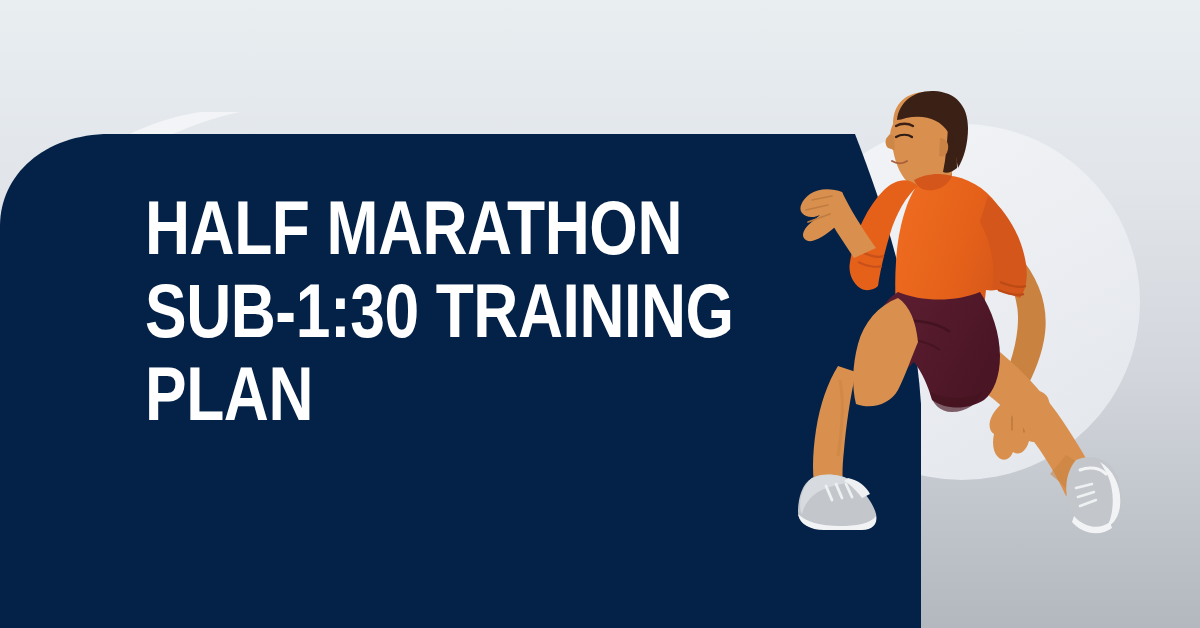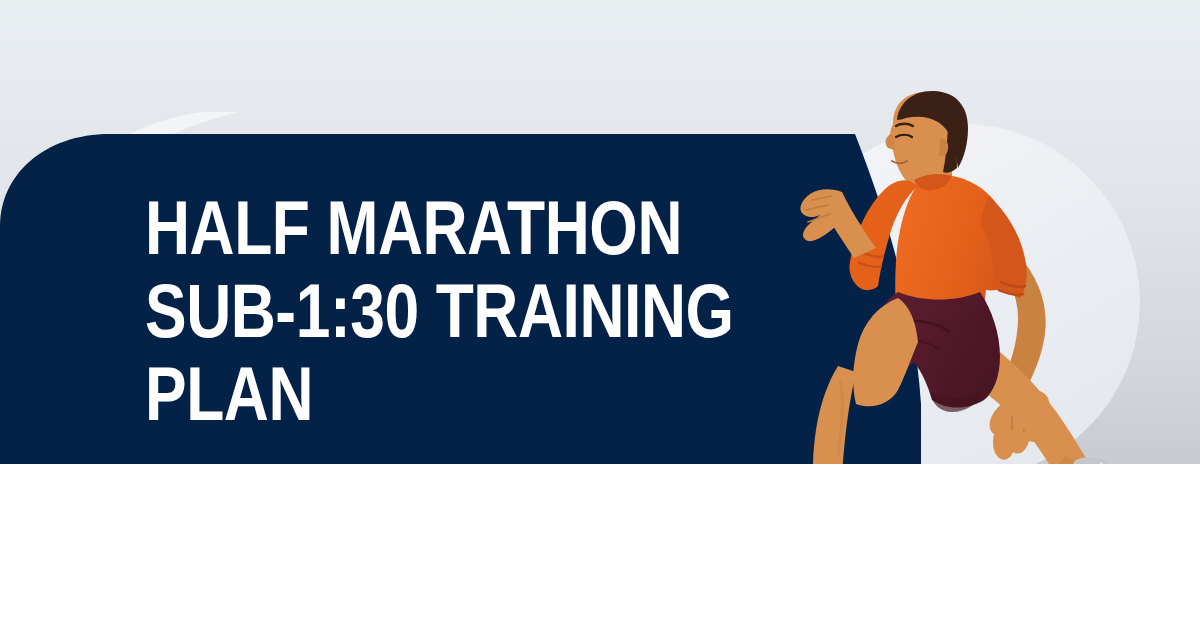--- a/index.html
+++ b/index.html
@@ -3,21 +3,21 @@
 <meta charset="utf-8">
 <style>
   * { margin:0; padding:0; box-sizing:border-box; }
   html, body {
     width:1200px; height:628px;
     font-family:"Liberation Sans", sans-serif;
     overflow:hidden;
   }
   #banner {
     position:relative;
-    width:1200px; height:464px;
+    width:1200px; height:628px;
     background:linear-gradient(180deg,#e9eef1 0%,#e2e6ea 28%,#d3d7dd 58%,#bfc3ca 82%,#b4b8bf 100%);
     overflow:hidden;
   }
   #art { position:absolute; inset:0; width:1200px; height:628px; display:block; }
   #title-block {
     position:absolute;
     left:145px; top:186px;
     width:620px;
     z-index:5;
   }

